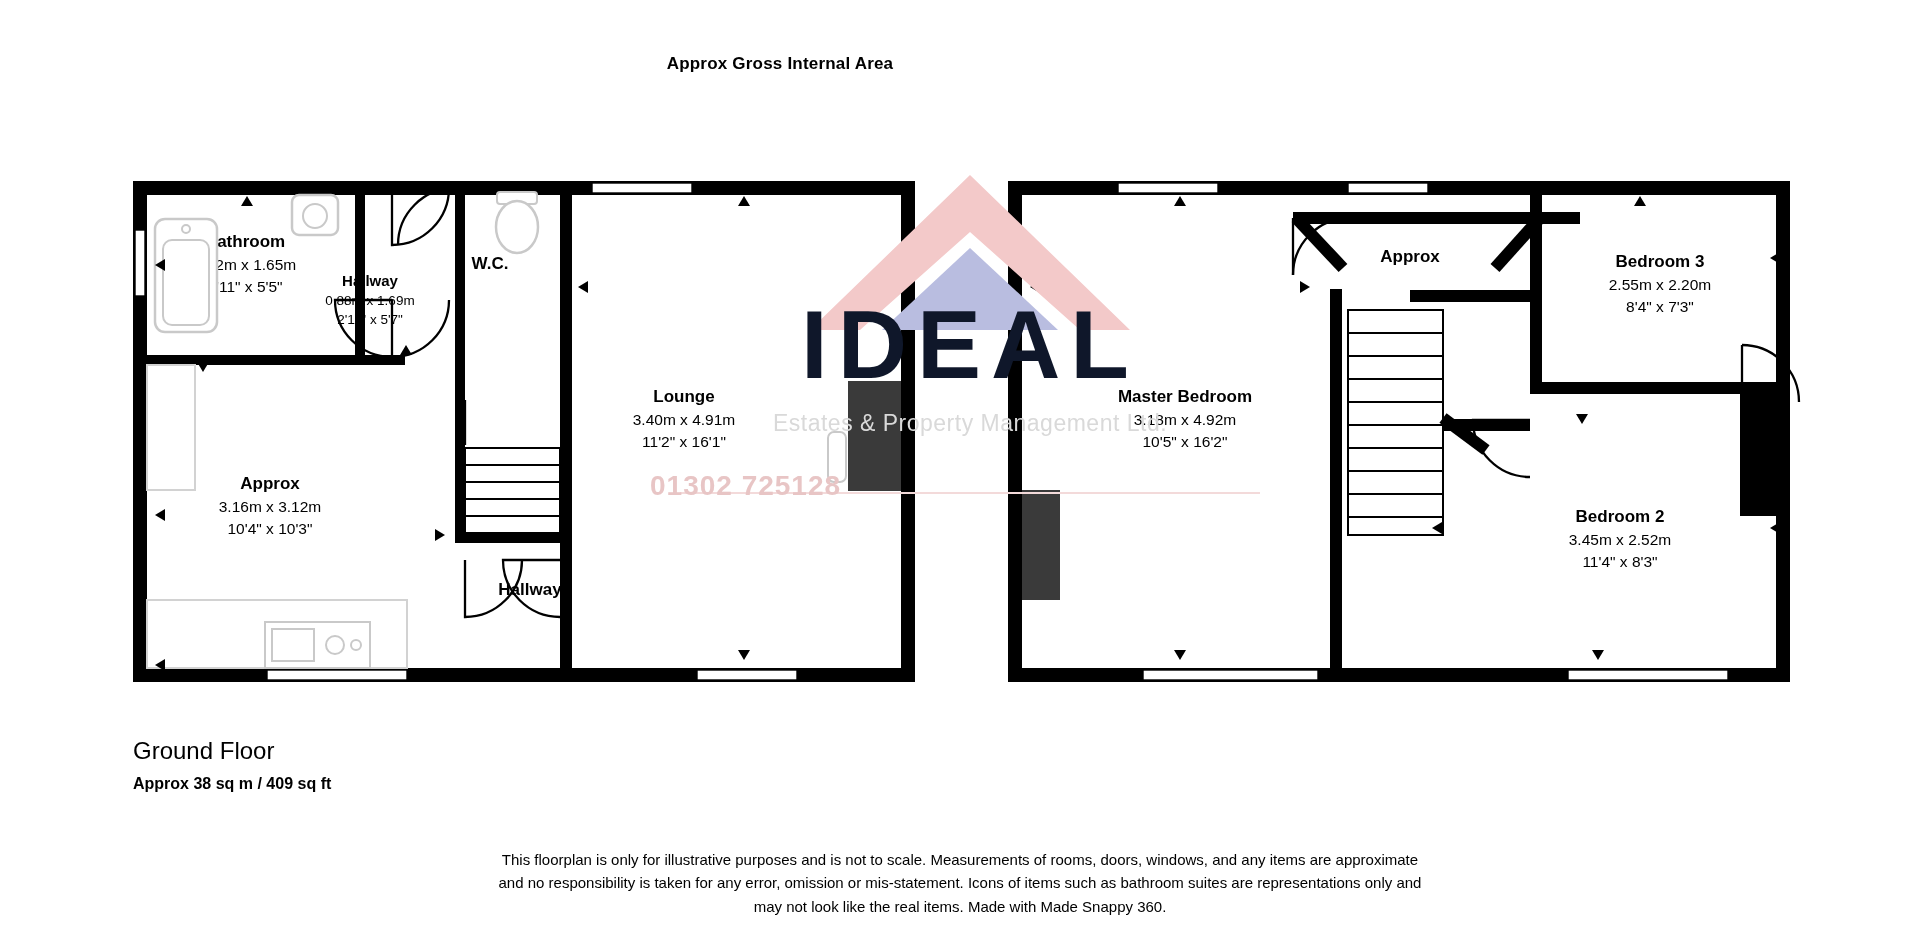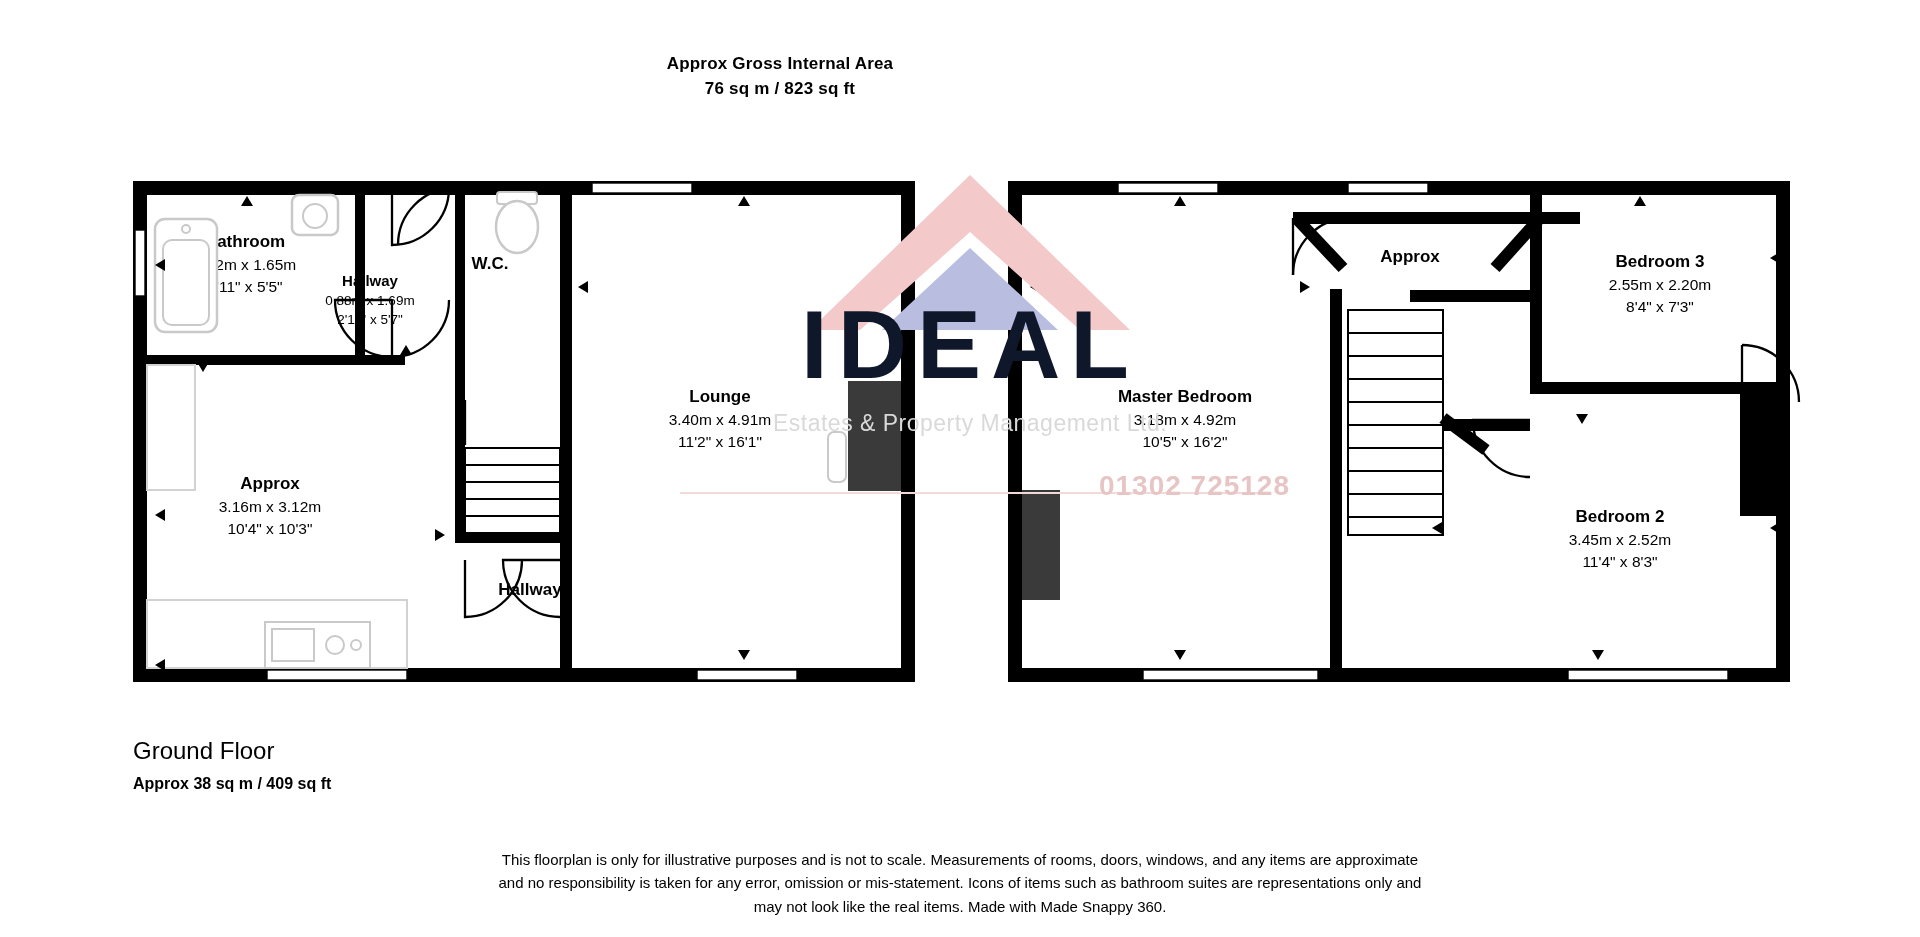--- a/index.html
+++ b/index.html
@@ -64,21 +64,21 @@
     text-align: center;
     font-size: 23px;
     color: #d9d9d9;
     letter-spacing: 0.5px;
   }
   .wm-text3 {
     position: absolute;
     top: 330px;
     left: 0;
     width: 640px;
-    text-align: right;
+    text-align: left;
     font-size: 28px;
     color: #e8c5c5;
     font-weight: bold;
     letter-spacing: 1px;
   }
   .wm-line {
     position: absolute;
     top: 352px;
     left: 30px;
     width: 580px;
@@ -139,21 +139,20 @@
     line-height: 1.55;
   }
 </style>
 </head>
 <body>
 
 <div id="stage">
 
   <div class="header">
     <div>Approx Gross Internal Area</div>
-    <div>76 sq m / 823 sq ft</div>
   </div>
 
   <div class="watermark">
     <svg width="640" height="450" viewBox="0 0 640 450">
       <polygon points="160,190 320,35 480,190 430,190 320,92 210,190" fill="#f3c9c9"></polygon>
       <polygon points="232,190 320,108 408,190" fill="#b9bde0"></polygon>
       <rect x="232" y="190" width="176" height="0" fill="#b9bde0"></rect>
     </svg>
     <div class="wm-text1">IDEAL</div>
     <div class="wm-text2">Estates &amp; Property Management Ltd.</div>
@@ -361,21 +360,21 @@
     <div class="room-label" style="left:440px; top:252px; width:100px;text-align:center;">
       <div class="name">W.C.</div>
     </div>
 
     <div class="room-label" style="left:140px; top:472px; width:260px;">
       <div class="name">Approx</div>
       <div class="dim">3.16m x 3.12m</div>
       <div class="dim">10'4" x 10'3"</div>
     </div>
 
-    <div class="room-label" style="left:600px; top:385px; width:240px;">
+    <div class="room-label" style="left:564px; top:385px; width:240px;">
       <div class="name">Lounge</div>
       <div class="dim">3.40m x 4.91m</div>
       <div class="dim">11'2" x 16'1"</div>
     </div>
 
     <div class="room-label" style="left:450px; top:578px; width:160px;">
       <div class="name">Hallway</div>
     </div>
 
     <div class="room-label" style="left:1330px; top:245px; width:160px;">

